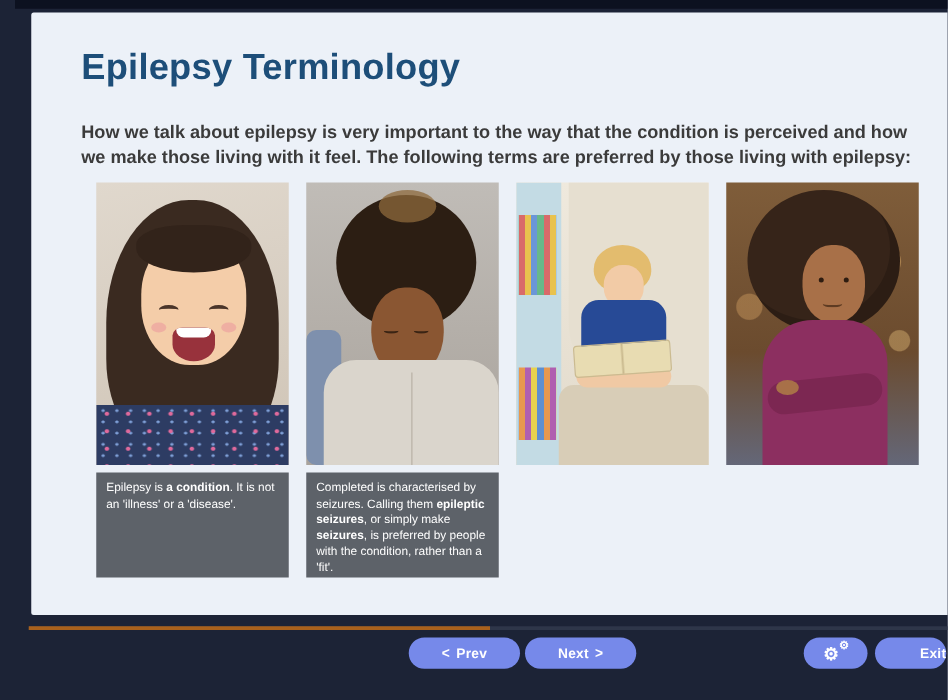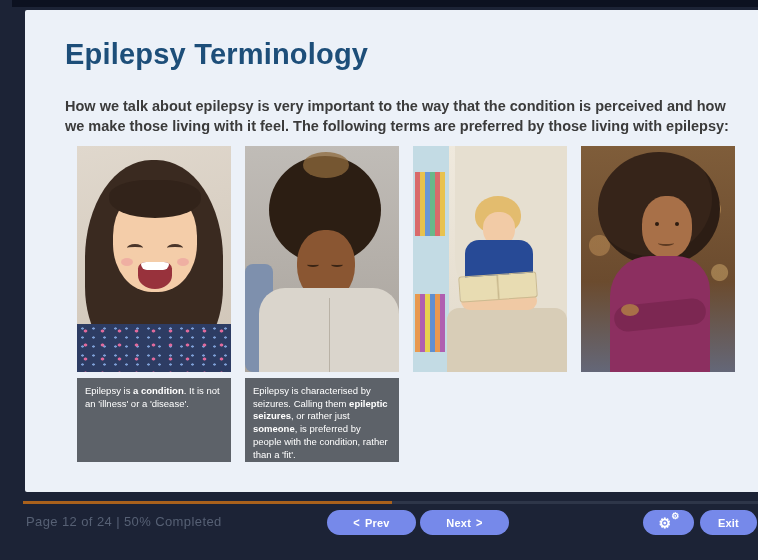--- a/index.html
+++ b/index.html
@@ -27,21 +27,21 @@
   
   .progress-track{position:absolute;left:11px;top:501px;width:737px;height:3px;background:var(--progress_track);}
   .progress-fill{height:100%;background:var(--progress_fill);}
   .page-status{position:absolute;left:14px;top:514px;font-size:13px;color:var(--footer_text_color);letter-spacing:.4px;}
   .pill-btn{position:absolute;top:510px;height:25px;border:none;border-radius:13px;background:var(--button_bg);
     color:var(--button_text);font-family:"Liberation Sans",sans-serif;font-size:11px;font-weight:bold;
     display:flex;align-items:center;justify-content:center;gap:5px;cursor:pointer;letter-spacing:.2px;}
   .btn-prev{left:315px;width:89px;}
   .btn-next{left:408px;width:89px;}
   .btn-settings{left:631px;width:51px;}
-  .btn-exit{left:688px;width:57px;}
+  .btn-exit{left:688px;width:57px;justify-content:flex-end;}
   .chev{font-size:11px;font-weight:bold;transform:scaleY(1.1);}
   .cogs{position:relative;display:inline-block;width:20px;height:16px;}
   .cogs .g1{position:absolute;left:0;top:0;font-size:14px;line-height:16px;}
   .cogs .g2{position:absolute;right:-1px;top:-3px;font-size:9px;line-height:9px;}
 
   
   .p1{background:linear-gradient(165deg,#e0d8cd,#cfc4b6);}
   .p1 .hair{position:absolute;top:14px;left:8px;width:138px;height:205px;background:#3a2a20;border-radius:48% 48% 38% 38%;}
   .p1 .face{position:absolute;top:42px;left:36px;width:84px;height:104px;background:#f4cda9;border-radius:46%;}
   .p1 .bangs{position:absolute;top:34px;left:32px;width:92px;height:38px;background:#32231a;border-radius:50% 50% 60% 60%;}
@@ -122,21 +122,21 @@
       <div class="term-card">
         <div class="photo p2">
           <div class="arm"></div>
           <div class="afro"></div>
           <div class="afro-hi"></div>
           <div class="face"></div>
           <div class="eye l"></div>
           <div class="eye r"></div>
           <div class="shirt"></div>
         </div>
-        <div class="caption-box"><span>Epilepsy is characterised by seizures. Calling them </span><span class="b">epileptic seizures</span><span>, or rather just </span><span class="b">someone</span><span>, is preferred by people with the condition, rather than a 'fit'.</span></div>
+        <div class="caption-box"><span>Completed is characterised by seizures. Calling them </span><span class="b">epileptic seizures</span><span>, or simply make </span><span class="b">seizures</span><span>, is preferred by people with the condition, rather than a 'fit'.</span></div>
       </div>
 
       <div class="term-card">
         <div class="photo p3">
           <div class="seat"></div>
           <div class="shelf"></div>
           <div class="books1"></div>
           <div class="books2"></div>
           <div class="cushion"></div>
           <div class="hair"></div>
@@ -160,21 +160,20 @@
         </div>
       </div>
 
     </div>
   </div>
 
   <div class="progress-track">
     <div class="progress-fill" style="width: 50%;"></div>
   </div>
 
-  <div class="page-status">Page 12 of 24 | 50% Completed</div>
 
   <button class="pill-btn btn-prev">
     <span class="chev">&lt;</span>
     <span>Prev</span>
   </button>
 
   <button class="pill-btn btn-next">
     <span>Next</span>
     <span class="chev">&gt;</span>
   </button>

